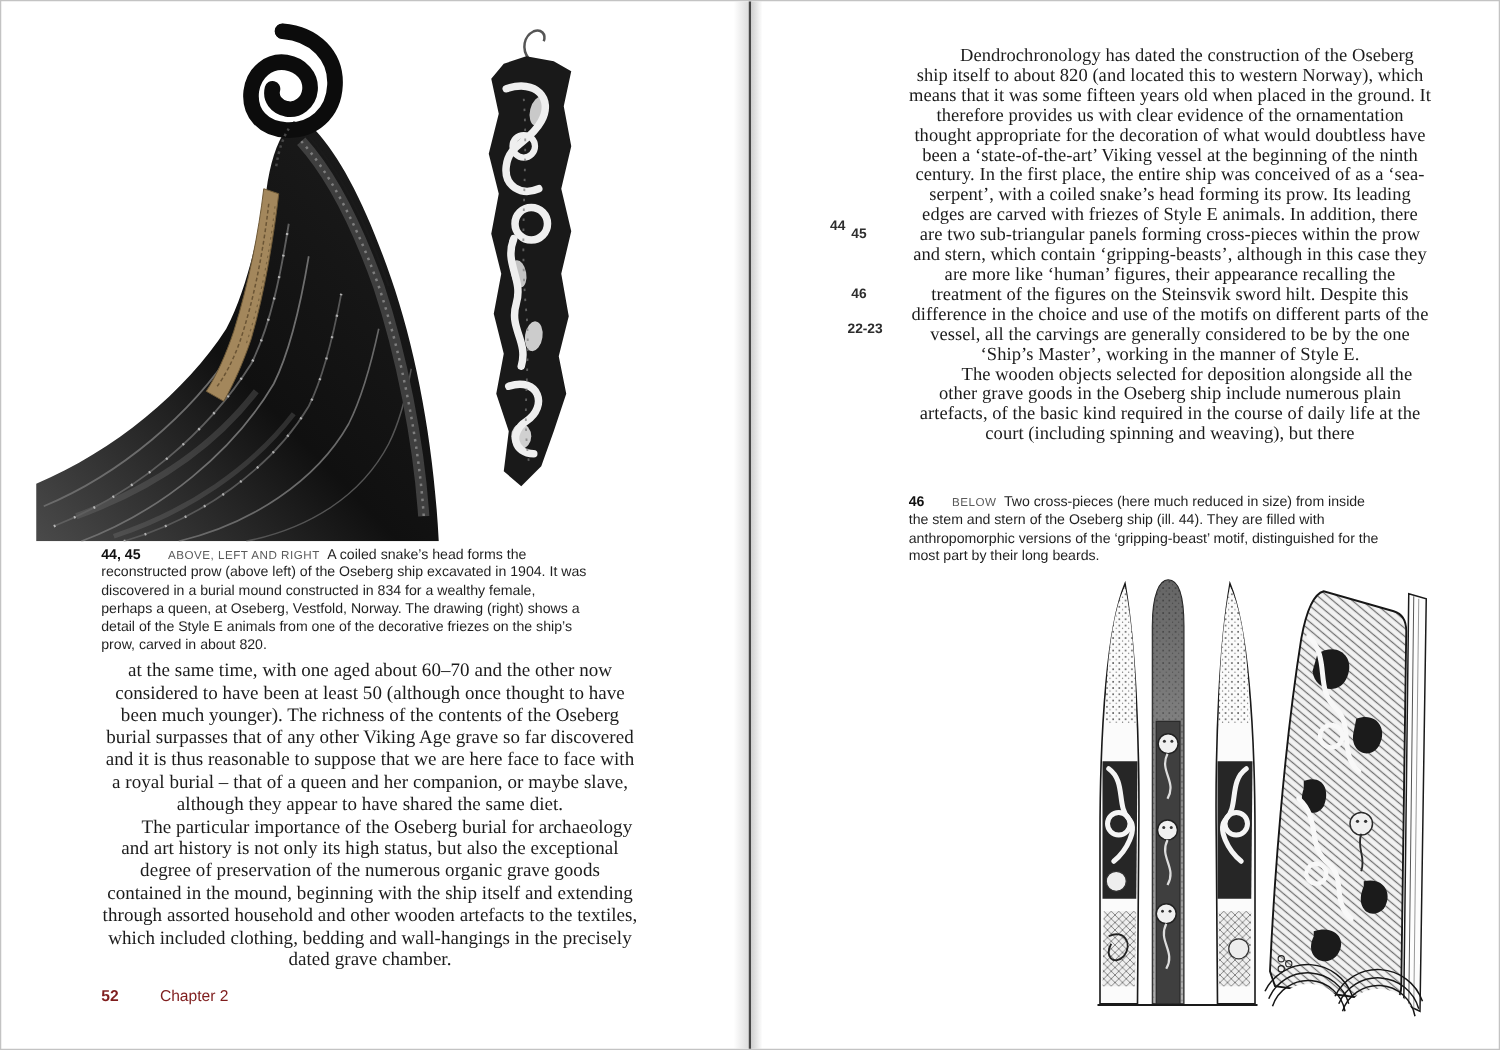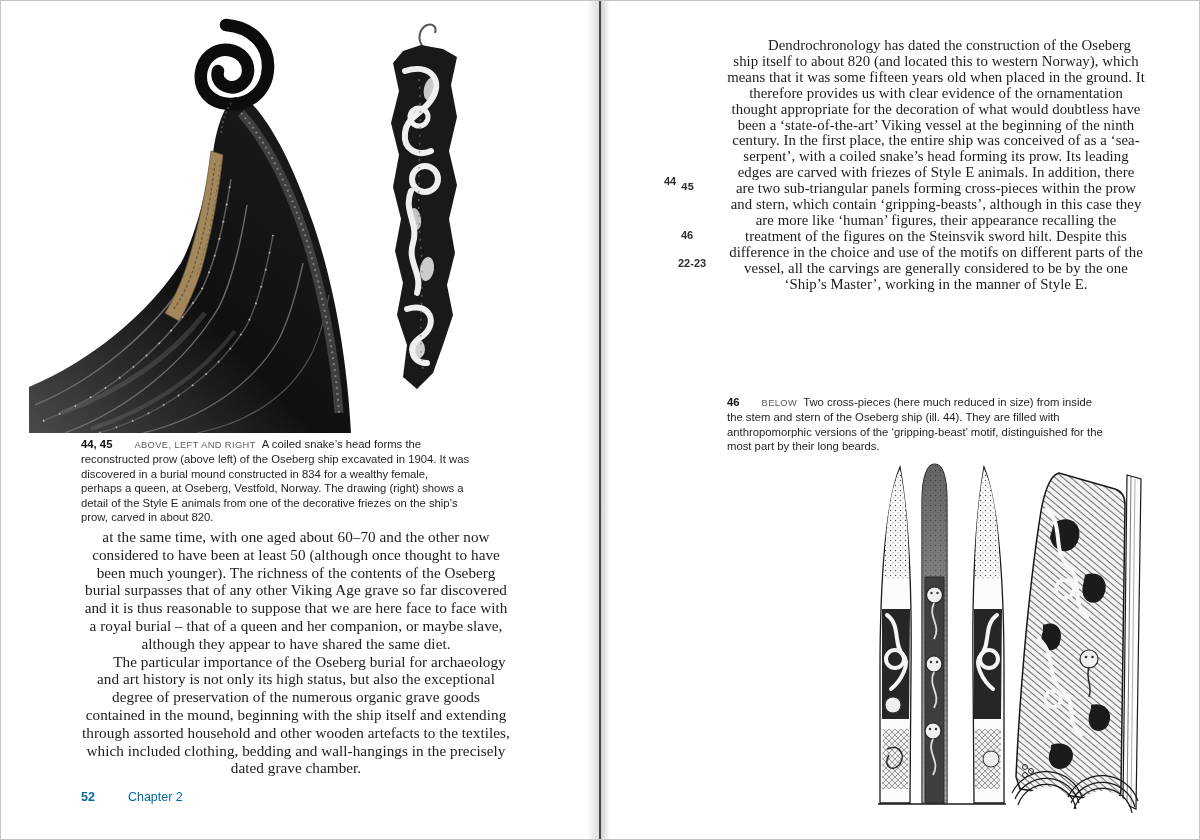--- a/index.html
+++ b/index.html
@@ -21,25 +21,25 @@
   .indent{text-indent:27px;}
   
   .caption{position:absolute;font-family:"Liberation Sans",sans-serif;font-size:11.3px;line-height:14.4px;color:#1f1f1f;margin:0;}
   .cap-left{left:80px;top:436px;width:390px;}
   .cap-right{left:125px;top:394px;width:378px;}
   .cap-ref{font-weight:700;color:#111;margin-right:6px;}
   .cap-label{font-size:9.3px;letter-spacing:0.4px;color:#5a5a5a;margin-right:6px;margin-left:16px;}
   
   .mref{position:absolute;font-family:"Liberation Sans",sans-serif;font-size:11px;font-weight:600;color:#2d2d2d;}
   .mref-44{left:62px;top:163px;margin-top:11px;}
-  .mref-45{left:79px;top:180px;font-family:Liberation Mono, monospace;}
+  .mref-45{left:79px;top:180px;}
   .mref-46{left:79px;top:228px;}
   .mref-2223{left:76px;top:256px;}
   
-  .footer{position:absolute;left:80px;top:789px;font-family:"Liberation Sans",sans-serif;font-size:12.5px;color:#0369a1;}
+  .footer{position:absolute;left:80px;top:789px;font-family:"Liberation Sans",sans-serif;font-size:12.5px;color:#7f1d1d;}
   .footer .pagenum{font-weight:700;margin-right:33px;}
 </style>
 </head>
 <body>
 
 <div class="canvas">
 
   <div class="page page-left">
 
     <svg class="fig" style="left:20px;top:12px;" width="345" height="420" viewBox="0 0 345 420">
@@ -112,20 +112,21 @@
 
   <div class="page page-right">
 
     <span class="mref mref-44">44</span>
     <span class="mref mref-45">45</span>
     <span class="mref mref-46">46</span>
     <span class="mref mref-2223">22-23</span>
 
     <div class="body-text bt-right">
       <p class="indent">Dendrochronology has dated the construction of the Oseberg ship itself to about 820 (and located this to western Norway), which means that it was some fifteen years old when placed in the ground. It therefore provides us with clear evidence of the ornamentation thought appropriate for the decoration of what would doubtless have been a ‘state-of-the-art’ Viking vessel at the beginning of the ninth century. In the first place, the entire ship was conceived of as a ‘sea-serpent’, with a coiled snake’s head forming its prow. Its leading edges are carved with friezes of Style E animals. In addition, there are two sub-triangular panels forming cross-pieces within the prow and stern, which contain ‘gripping-beasts’, although in this case they are more like ‘human’ figures, their appearance recalling the treatment of the figures on the Steinsvik sword hilt. Despite this difference in the choice and use of the motifs on different parts of the vessel, all the carvings are generally considered to be by the one ‘Ship’s Master’, working in the manner of Style E.</p>
+      <p class="indent">The wooden objects selected for deposition alongside all the other grave goods in the Oseberg ship include numerous plain artefacts, of the basic kind required in the course of daily life at the court (including spinning and weaving), but there</p>
     </div>
 
     <p class="caption cap-right"><b class="cap-ref">46</b><span class="cap-label">BELOW</span><span class="cap-text">Two cross-pieces (here much reduced in size) from inside the stem and stern of the Oseberg ship (ill. 44). They are filled with anthropomorphic versions of the ‘gripping-beast’ motif, distinguished for the most part by their long beards.</span></p>
 
     <svg class="fig" style="left:77px;top:458px;" width="480" height="368" viewBox="0 0 480 368">
       <defs>
         <linearGradient id="capGrad" x1="0" y1="0" x2="0" y2="1">
           <stop offset="0" stop-color="#333333"></stop>
           <stop offset="1" stop-color="#9a9a9a"></stop>
         </linearGradient>

